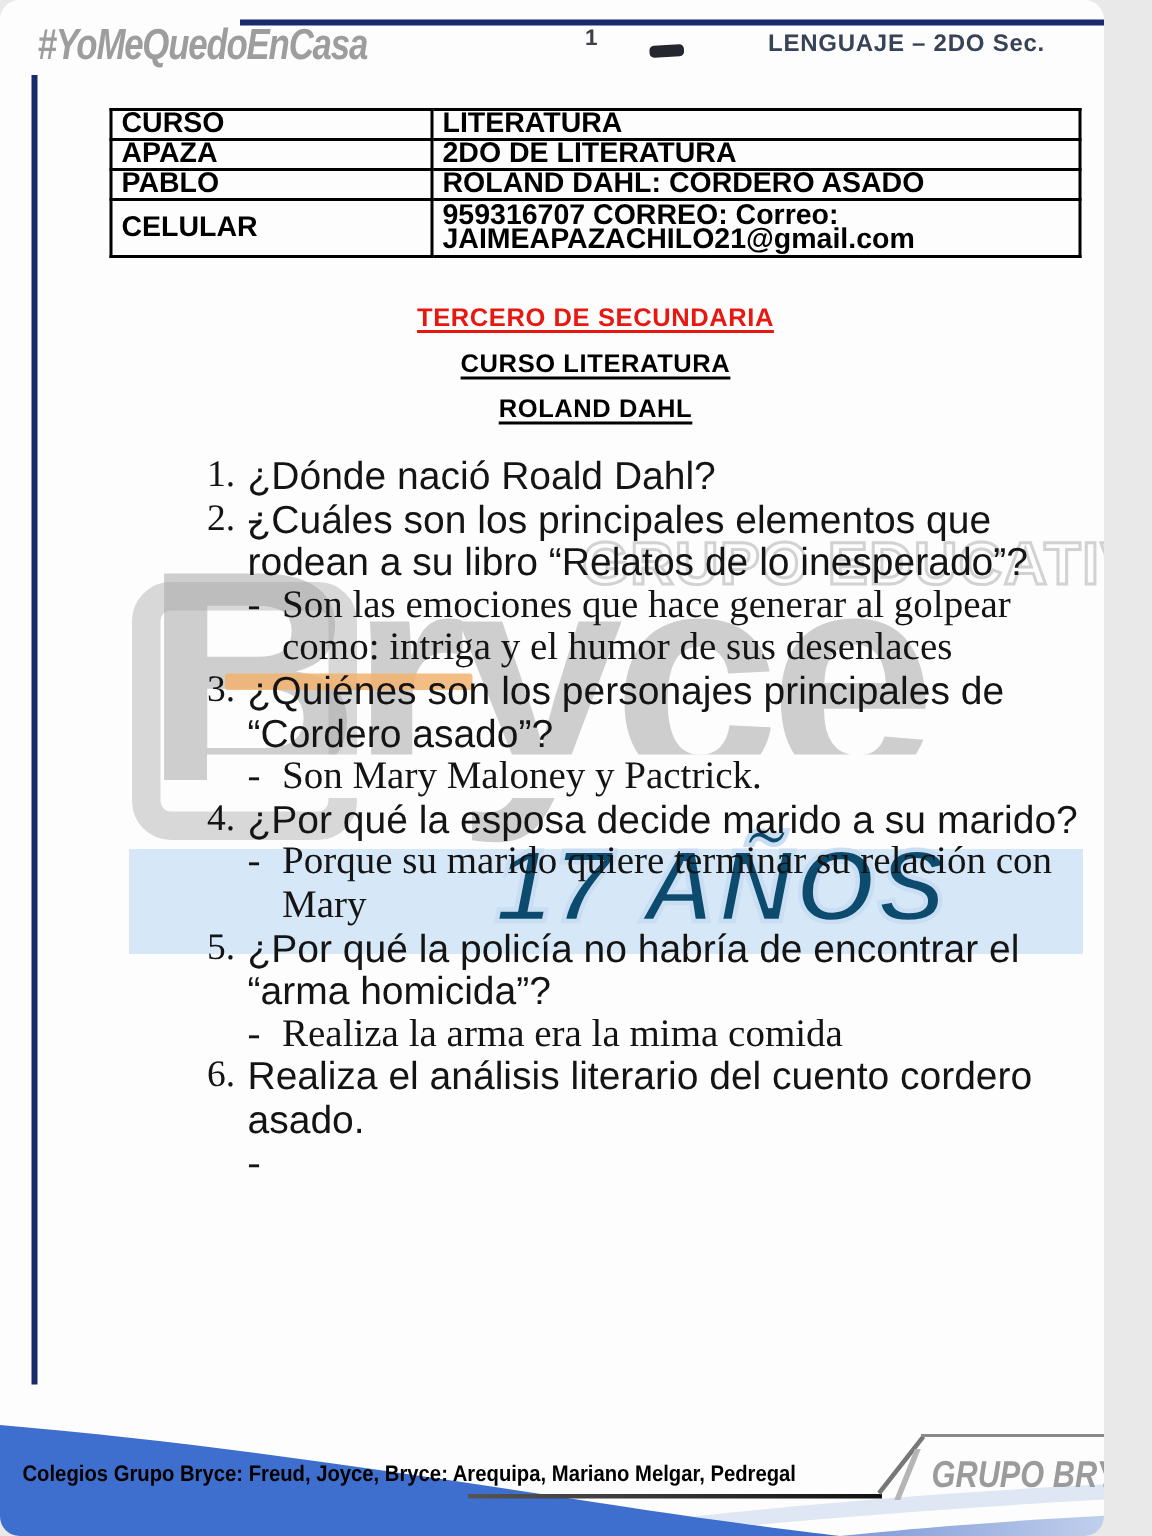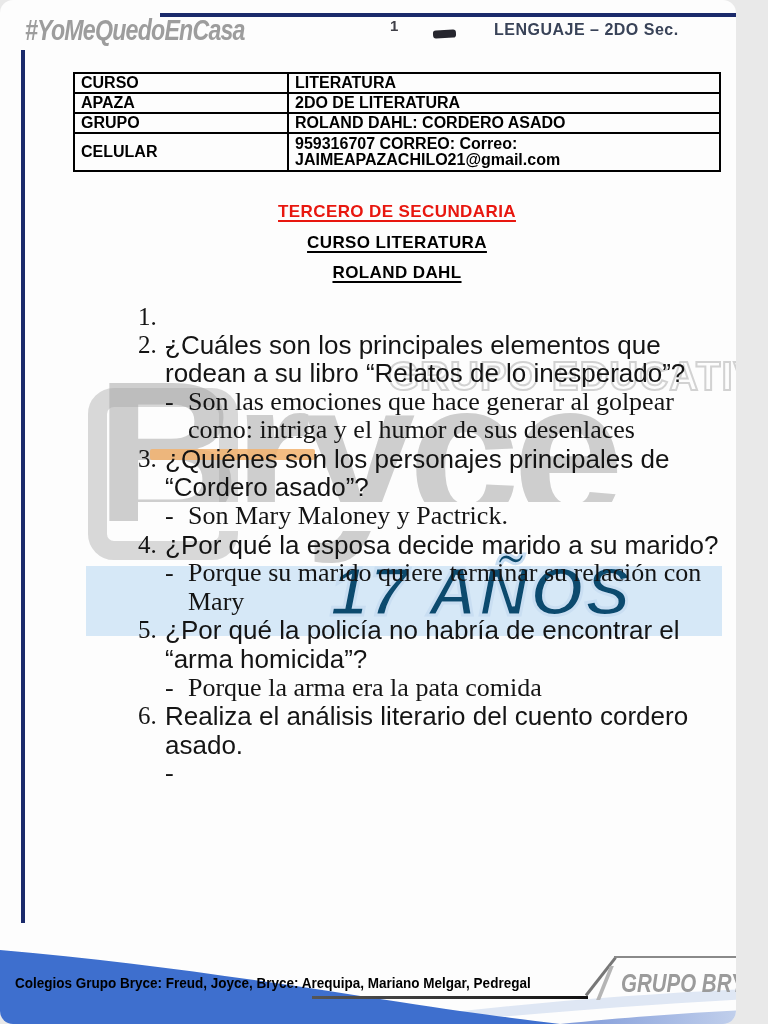--- a/index.html
+++ b/index.html
@@ -10,26 +10,26 @@
   
   .hashtag{left:25px;top:14px;font-size:29px;font-weight:bold;font-style:italic;
            color:#9d9d9d;letter-spacing:-1px;transform:scaleX(.8);transform-origin:left top;
            white-space:nowrap;}
   .top-line{left:160px;top:13px;width:588px;height:4px;background:#1b2a6b;}
   .right-line{left:744px;top:13px;width:4px;height:950px;background:#1b2a6b;}
   .left-line{left:21px;top:50px;width:4px;height:873px;background:#1b2a6b;}
   .page-num{left:390px;top:17px;font-size:15px;font-weight:bold;color:#3f3f47;}
   .smudge{left:433px;top:30px;width:23px;height:8px;background:#26262e;border-radius:3px;
           transform:rotate(-3deg);}
-  .course-label{left:494px;top:21px;font-size:16px;font-weight:bold;color:#394358;
+  .course-label{left:512px;top:21px;font-size:16px;font-weight:bold;color:#394358;
                 letter-spacing:.5px;white-space:nowrap;}
 
   
   .info-table{left:73px;top:72px;width:648px;border-collapse:collapse;}
-  .info-table td{border:2px solid #000;font-size:16px;font-weight:bold;color:#000;
+  .info-table td{border:2px solid #000;font-size:19px;font-weight:bold;color:#000;
                  padding:0 6px;line-height:16px;vertical-align:middle;}
   .info-table td.lbl{width:200px;}
   .info-table tr.normal td{height:18px;}
   .info-table tr.tall td{height:36px;}
 
   
   .heading{left:13px;top:0;width:768px;text-align:center;font-weight:bold;font-size:17px;
            letter-spacing:.4px;text-decoration:underline;text-decoration-thickness:2px;
            text-underline-offset:3px;}
   .h-red{top:202px;color:#e8170f;}
@@ -101,41 +101,42 @@
     <tbody>
         <tr class="normal">
       <td class="lbl">CURSO</td>
       <td>LITERATURA</td>
     </tr>
     <tr class="normal">
       <td class="lbl">APAZA</td>
       <td>2DO DE LITERATURA</td>
     </tr>
     <tr class="normal">
-      <td class="lbl">GRUPO</td>
+      <td class="lbl">PABLO</td>
       <td>ROLAND DAHL: CORDERO ASADO</td>
     </tr>
     <tr class="tall">
       <td class="lbl">CELULAR</td>
       <td>
         <span style="display:block">959316707  CORREO: Correo:</span>
         <span style="display:block">JAIMEAPAZACHILO21@gmail.com</span>
       </td>
     </tr>
   </tbody>
     </table>
 
   <div class="abs heading h-red z2">TERCERO DE SECUNDARIA</div>
   <div class="abs heading h-sub1 z2">CURSO LITERATURA</div>
   <div class="abs heading h-sub2 z2">ROLAND DAHL</div>
 
   <div class="abs qa-wrap">
 
     <div class="q-row">
       <span class="q-num">1.</span>
+      <span class="q-text">¿Dónde nació Roald Dahl?</span>
     </div>
     <div class="a-row">
       <span class="a-dash">-</span>
     </div>
 
     <div class="q-row">
       <span class="q-num">2.</span>
       <span class="q-text">¿Cuáles son los principales elementos que rodean a su libro “Relatos de lo inesperado”?</span>
     </div>
     <div class="a-row">
@@ -160,21 +161,21 @@
       <span class="a-dash">-</span>
       <span>Porque su marido quiere terminar su relación con Mary</span>
     </div>
 
     <div class="q-row">
       <span class="q-num">5.</span>
       <span class="q-text">¿Por qué la policía no habría de encontrar el “arma homicida”?</span>
     </div>
     <div class="a-row">
       <span class="a-dash">-</span>
-      <span>Porque la arma era la pata comida</span>
+      <span>Realiza la arma era la mima comida</span>
     </div>
 
     <div class="q-row">
       <span class="q-num">6.</span>
       <span class="q-text">Realiza el análisis literario del cuento cordero asado.</span>
     </div>
     <div class="a-row">
       <span class="a-dash">-</span>
     </div>
 

